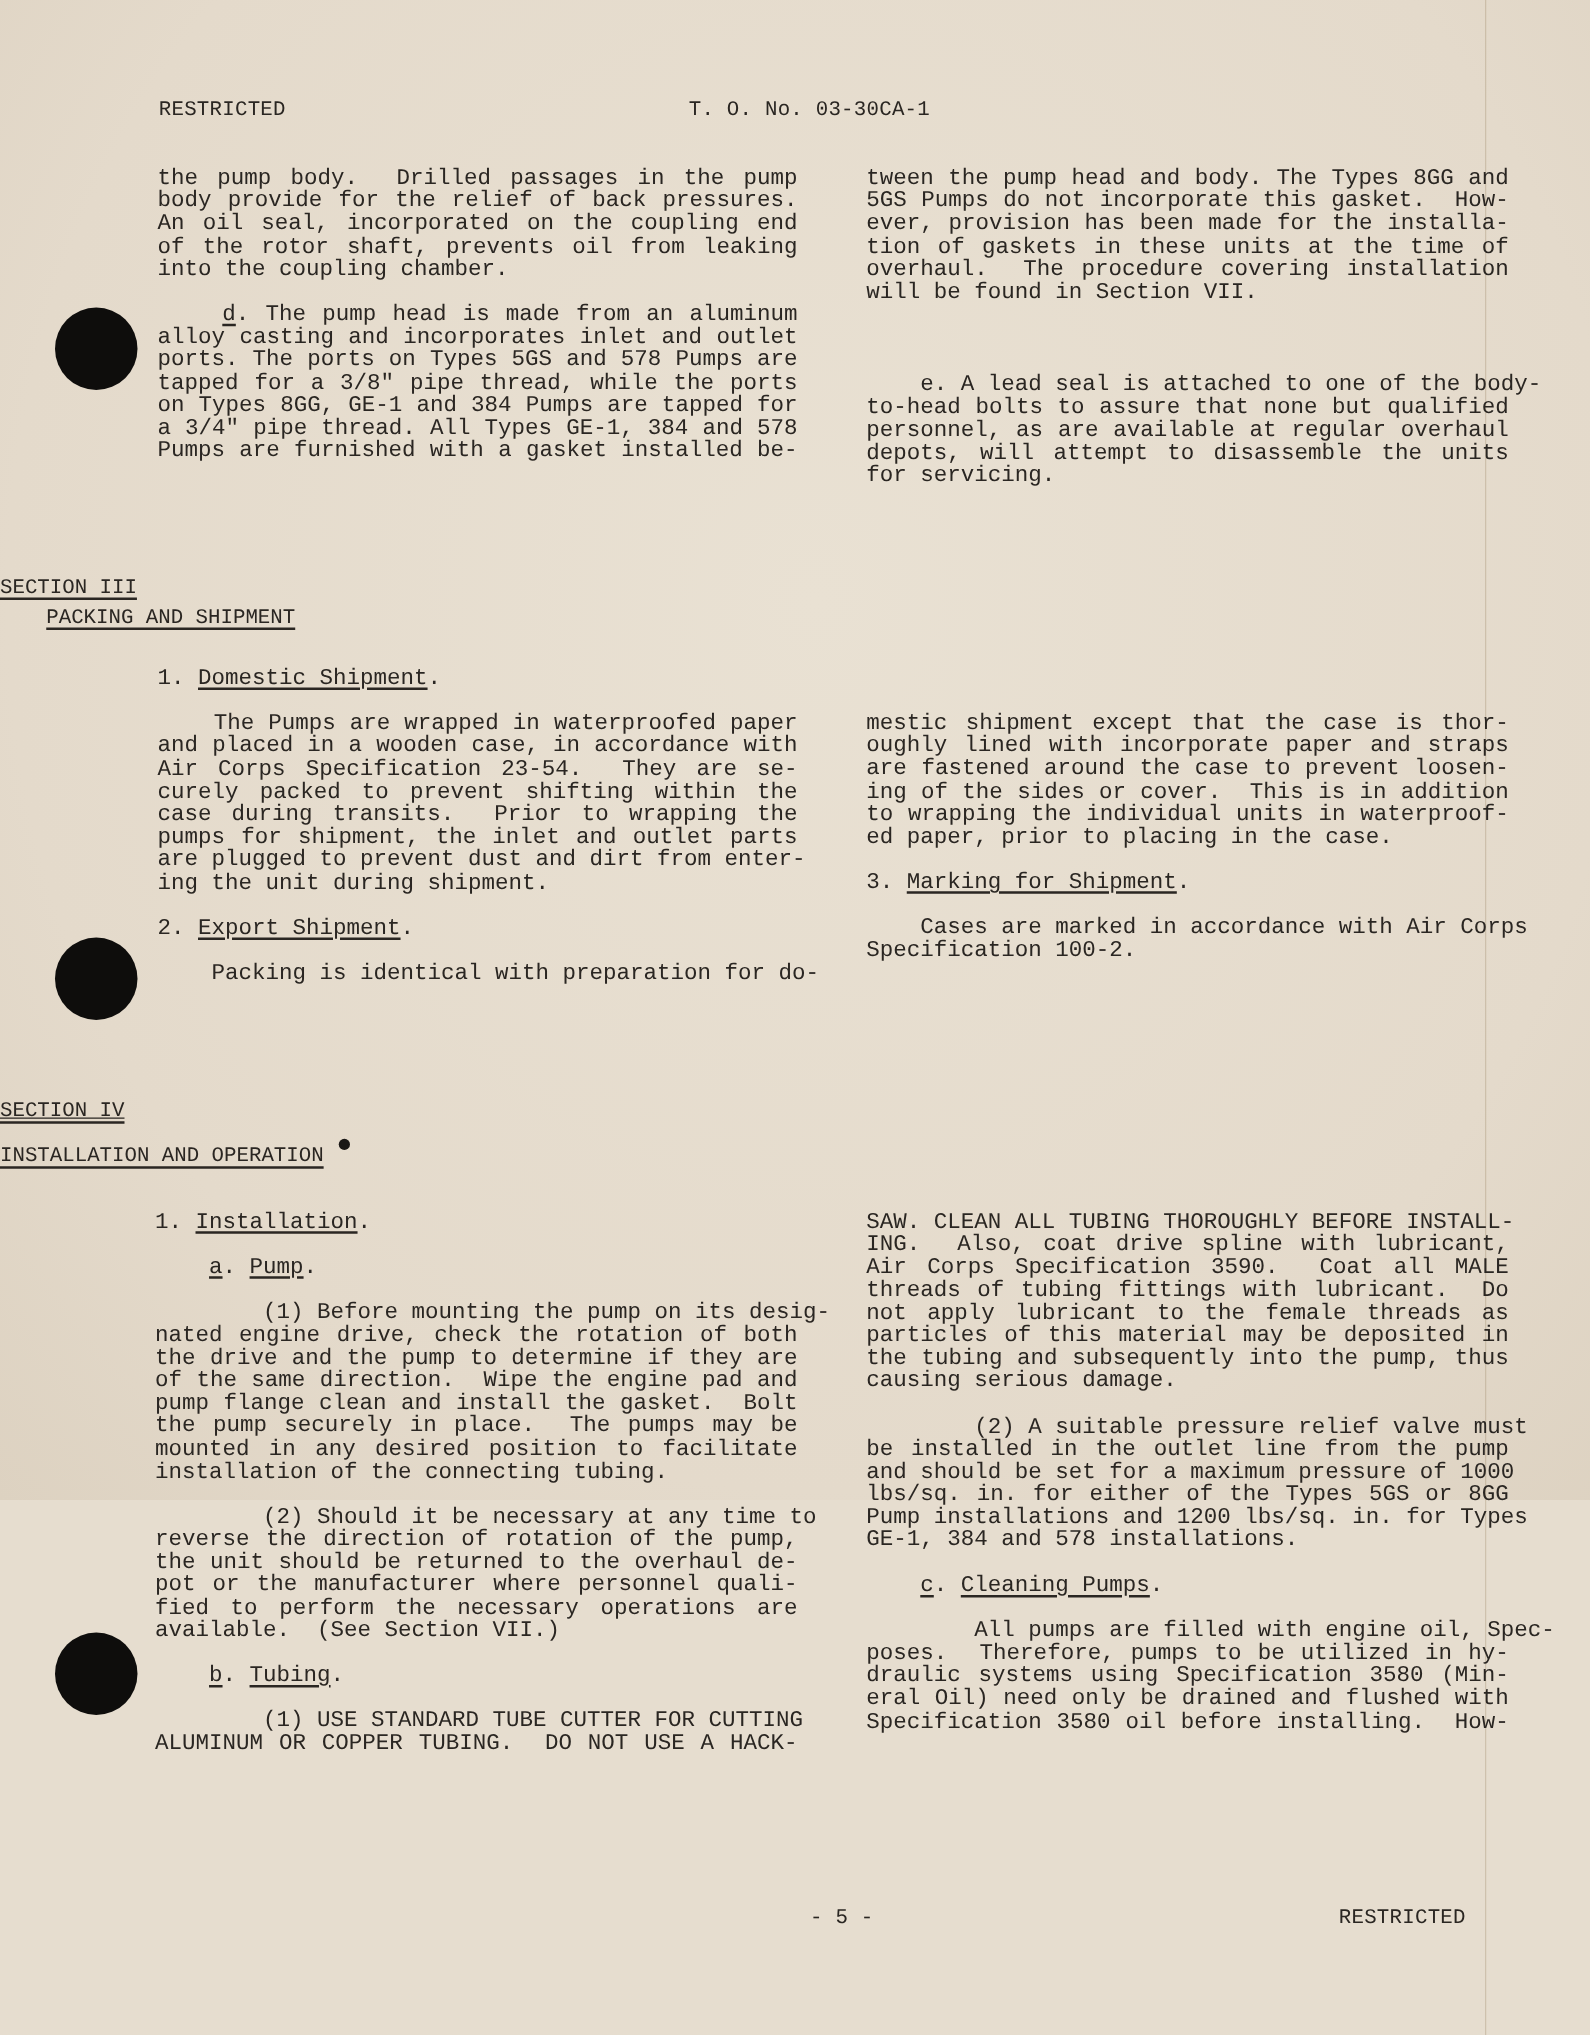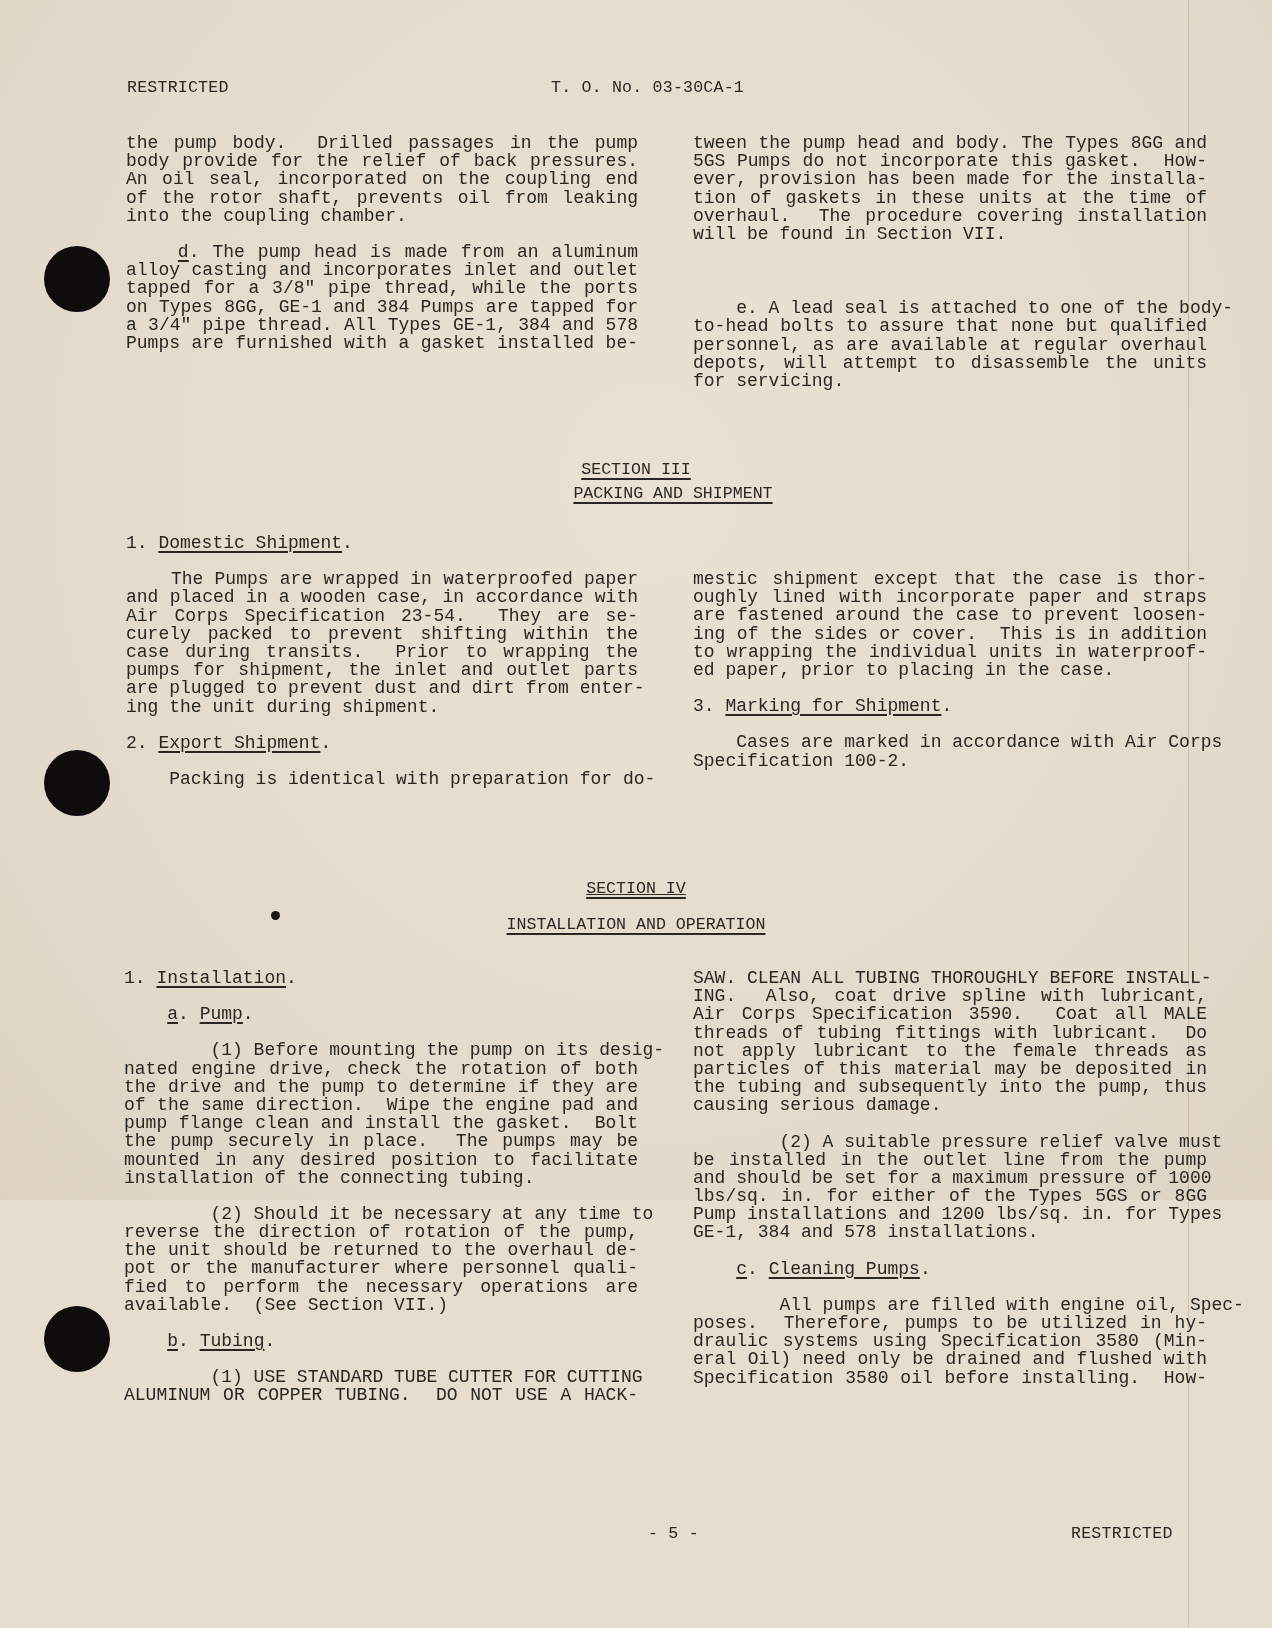--- a/index.html
+++ b/index.html
@@ -13,21 +13,21 @@
     background: radial-gradient(ellipse at 50% 40%, #e9e1d3 0%, #e4dacb 70%, #ddd2c1 100%); padding-left: 32px; }
   .fold-line { position: absolute; left: 1188px; top: 0; width: 1px; height: 1628px; background: rgba(160,140,110,0.35); }
   .hole { position: absolute; width: 66px; height: 66px; border-radius: 50%; background: #0e0d0c; }
   .dot { position: absolute; width: 9px; height: 9px; border-radius: 50%; background: #1a1816; }
   .t { position: absolute; font-size: 16.6px; line-height: 18px; white-space: pre; letter-spacing: 0.2px; }
   .col { position: absolute; font-size: 18px; line-height: 18.2px; }
   .col .line { display: block; white-space: pre; text-align: justify; text-align-last: justify; height: 18.2px; }
   .col .line.last { text-align-last: left; }
   .para { margin-bottom: 18px; }
   .u { text-decoration: underline; text-underline-offset: 3px; text-decoration-thickness: 1.5px; }
-  .center { position: absolute; left: 0; width: 1272px; text-align: center; font-size: 16.6px; }
+  .center { position: absolute; left: 0; width: 1272px; text-align: left; font-size: 16.6px; }
   .center span { text-decoration: underline; text-underline-offset: 4px; text-decoration-thickness: 2px; }
 </style>
 </head>
 <body>
 
 <div class="page">
   <div class="fold-line"></div>
 
   <div class="hole" style="left:44px; top:246px;"></div>
   <div class="hole" style="left:44px; top:750px;"></div>
@@ -41,20 +41,21 @@
     <div class="para">
       <span class="line">the pump body.  Drilled passages in the pump</span>
       <span class="line">body provide for the relief of back pressures.</span>
       <span class="line">An oil seal, incorporated on the coupling end</span>
       <span class="line">of the rotor shaft, prevents oil from leaking</span>
       <span class="line last">into the coupling chamber.</span>
     </div>
     <div class="para">
       <span class="line">    <span class="u">d</span><span>. The pump head is made from an aluminum</span></span>
       <span class="line">alloy casting and incorporates inlet and outlet</span>
+      <span class="line">ports. The ports on Types 5GS and 578 Pumps are</span>
       <span class="line">tapped for a 3/8" pipe thread, while the ports</span>
       <span class="line">on Types 8GG, GE-1 and 384 Pumps are tapped for</span>
       <span class="line">a 3/4" pipe thread. All Types GE-1, 384 and 578</span>
       <span class="line">Pumps are furnished with a gasket installed be-</span>
     </div>
   </div>
 
   <div class="col" style="left:693px; top:134px; width:514px;">
     <div class="para" style="margin-bottom:56px;">
       <span class="line">tween the pump head and body. The Types 8GG and</span>

